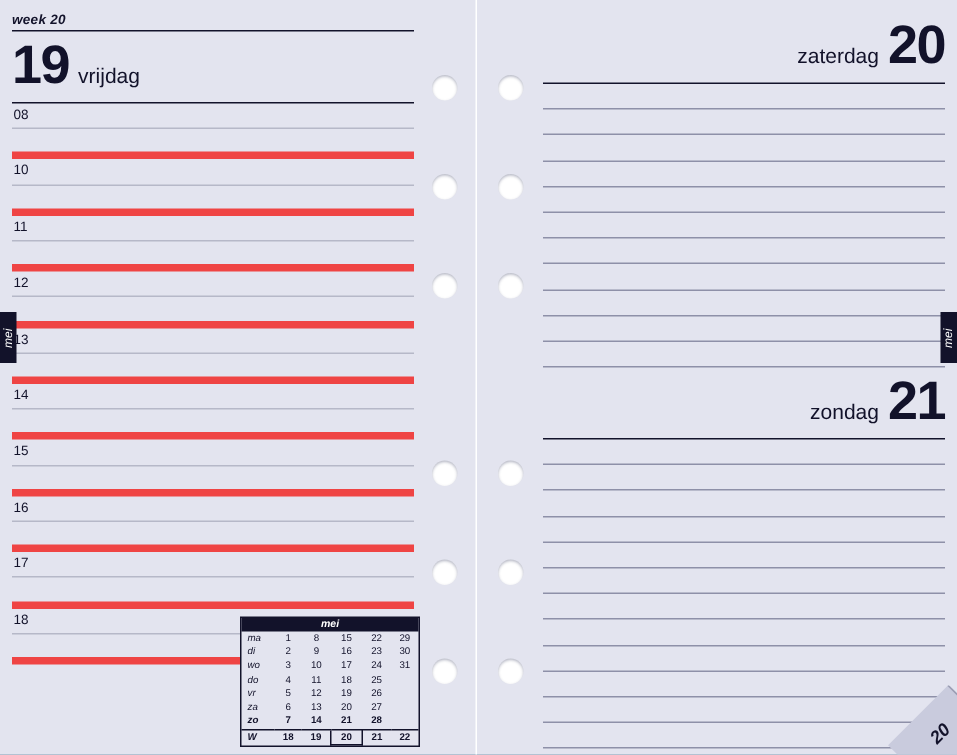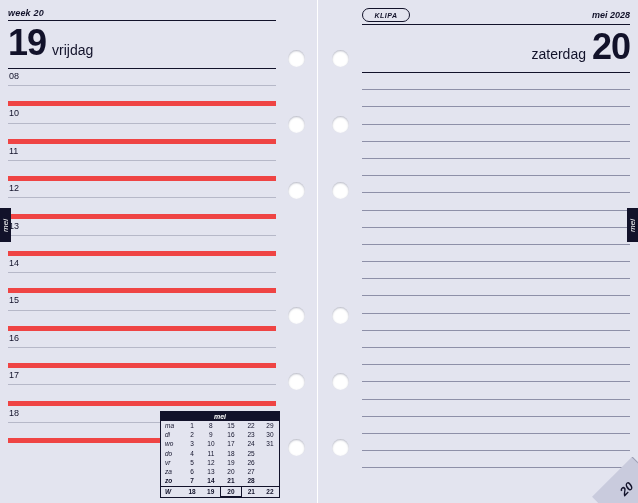--- a/index.html
+++ b/index.html
@@ -405,46 +405,44 @@
     </div>
 
     <div class="hole" style="left:14px; top:50px;"></div>
     <div class="hole" style="left:14px; top:116px;"></div>
     <div class="hole" style="left:14px; top:182px;"></div>
     <div class="hole" style="left:14px; top:307px;"></div>
     <div class="hole" style="left:14px; top:373px;"></div>
     <div class="hole" style="left:14px; top:439px;"></div>
 
     <div class="right-inner">
-      <div class="brand-row">
-        <div class="logo">
-          <span>KLIPA</span>
-        </div>
-        <div class="month-year">mei 2028</div>
-      </div>
 
       <div class="daytitle-right">
         <div class="name">zaterdag</div>
         <div class="num">20</div>
       </div>
 
       <div>
         <div class="ruled-line"></div>
         <div class="ruled-line"></div>
         <div class="ruled-line"></div>
         <div class="ruled-line"></div>
         <div class="ruled-line"></div>
         <div class="ruled-line"></div>
         <div class="ruled-line"></div>
         <div class="ruled-line"></div>
         <div class="ruled-line"></div>
         <div class="ruled-line"></div>
         <div class="ruled-line"></div>
       </div>
 
+      <div class="daytitle-right">
+        <div class="name">zondag</div>
+        <div class="num">21</div>
+      </div>
 
       <div>
         <div class="ruled-line"></div>
         <div class="ruled-line"></div>
         <div class="ruled-line"></div>
         <div class="ruled-line"></div>
         <div class="ruled-line"></div>
         <div class="ruled-line"></div>
         <div class="ruled-line"></div>
         <div class="ruled-line"></div>

